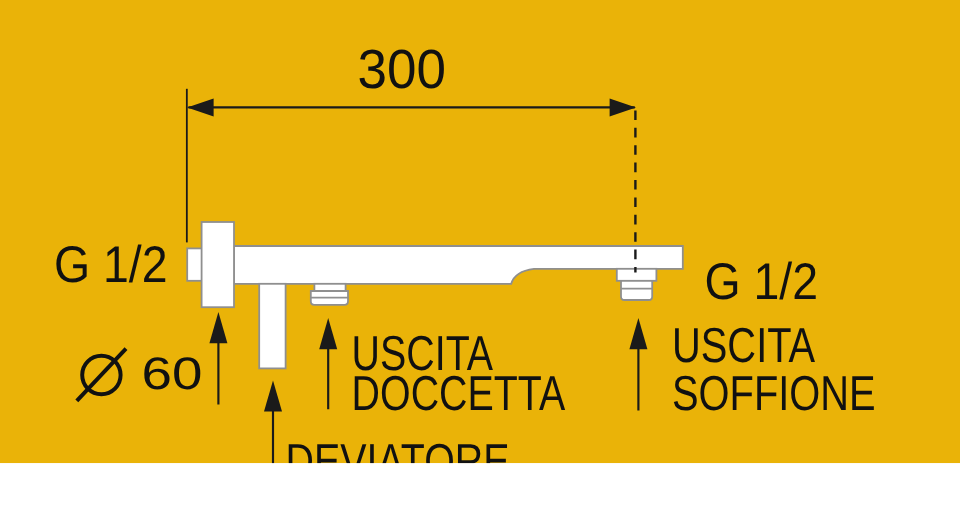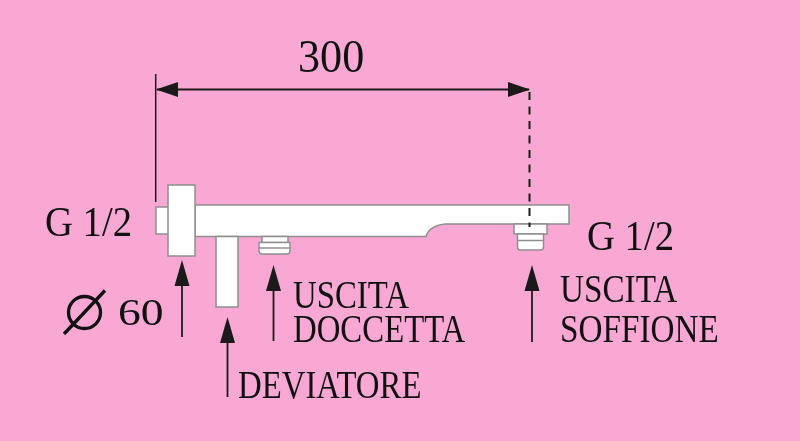--- a/index.html
+++ b/index.html
@@ -1,19 +1,19 @@
 <!DOCTYPE html>
 <html><head>
 <meta charset="utf-8">
 <style>
   html,body { margin:0; padding:0; }
   #canvas {
-    position:relative; width:800px; height:441px;
-    background:#f9a8d4; overflow:hidden;
-    font-family:Liberation Serif, serif;
+    position:relative; width:800px; height:386px;
+    background:#eab308; overflow:hidden;
+    font-family:Liberation Sans, sans-serif;
     color:#1a1a1a;
   }
   #drawing { position:absolute; left:0; top:0; }
   .lbl { position:absolute; line-height:1; white-space:nowrap; transform-origin:0 0; color:#111; }
   .lbl-big { font-size:43px; }
   .lbl-300 { font-size:46px; }
   .lbl-dia { font-size:38px; }
   .lbl-small { font-size:41px; }
   .two-line span { display:block; }
 </style>

